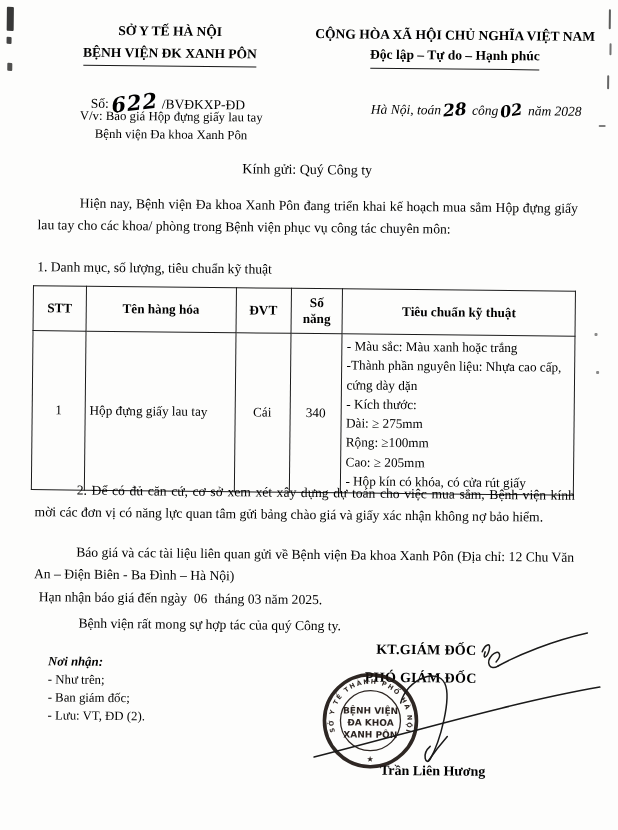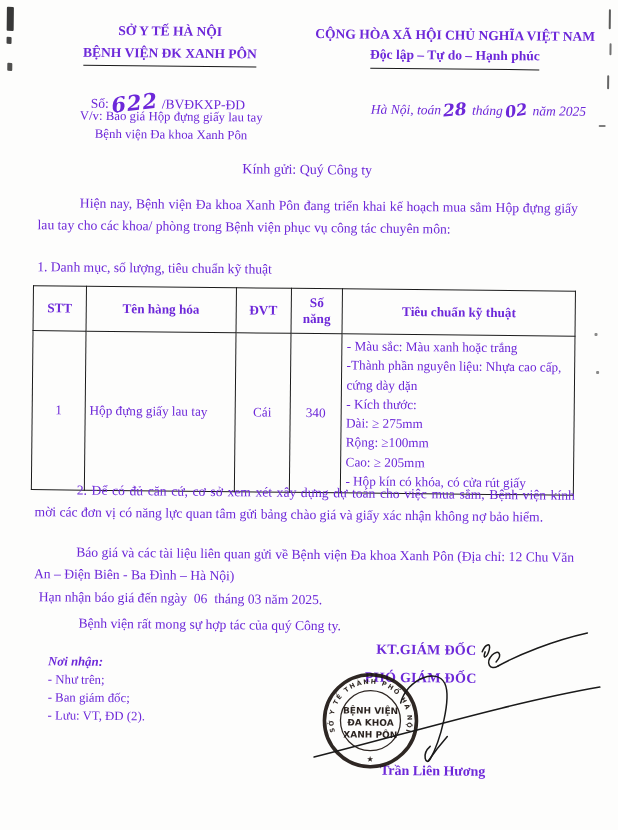--- a/index.html
+++ b/index.html
@@ -1,17 +1,17 @@
 <!DOCTYPE html>
 <html><head>
 <meta charset="utf-8">
 <style>
   html,body{margin:0;padding:0;}
   #page{position:relative;width:618px;height:830px;background:#fdfdfc;overflow:hidden;
-        font-family:"Liberation Serif","DejaVu Serif",serif;color:#6d28d9;}
+        font-family:"Liberation Serif","DejaVu Serif",serif;color:#000000;}
   .sheet{position:absolute;inset:0;transform:rotate(0.6deg);transform-origin:50% 0;}
   .abs{position:absolute;}
   .ctr{text-align:center;}
   .b{font-weight:bold;}
   .u{display:inline-block;border-bottom:1.5px solid #181818;padding-bottom:2px;}
   .hdr-l{left:58px;top:22px;width:225px;font-size:13.5px;line-height:1.6;}
   .hdr-r{left:298px;top:24px;width:315px;font-size:13.5px;line-height:1.5;}
   .so-line{left:92px;top:90px;font-size:13.5px;white-space:nowrap;}
   .hand{font-family:"DejaVu Serif",serif;font-style:italic;font-weight:bold;display:inline-block;}
   .hand-so{font-size:21px;transform:rotate(-7deg) translateY(2px);letter-spacing:1px;margin:0 4px 0 2px;}
@@ -73,21 +73,21 @@
     <div class="abs so-line">
       <span>Số:</span><span class="hand hand-so">622</span><span>/BVĐKXP-ĐD</span>
     </div>
 
     <div class="abs vv ctr">
       <div>V/v: Báo giá Hộp đựng giấy lau tay</div>
       <div>Bệnh viện Đa khoa Xanh Pôn</div>
     </div>
 
     <div class="abs dateline">
-      <span>Hà Nội, toán</span><span class="hand hand-day">28</span> <span>tháng</span><span class="hand hand-mon">02</span> <span>năm 2025</span>
+      <span>Hà Nội, toán</span><span class="hand hand-day">28</span> <span>công</span><span class="hand hand-mon">02</span> <span>năm 2028</span>
     </div>
 
     <div class="abs salutation ctr">Kính gửi: Quý Công ty</div>
 
     <div class="abs para p1">Hiện nay, Bệnh viện Đa khoa Xanh Pôn đang triển khai kế hoạch mua sắm Hộp đựng giấy lau tay cho các khoa/ phòng trong Bệnh viện phục vụ công tác chuyên môn:</div>
 
     <div class="abs sec1">1. Danh mục, số lượng, tiêu chuẩn kỹ thuật</div>
 
     <table class="spec">
       <colgroup>

